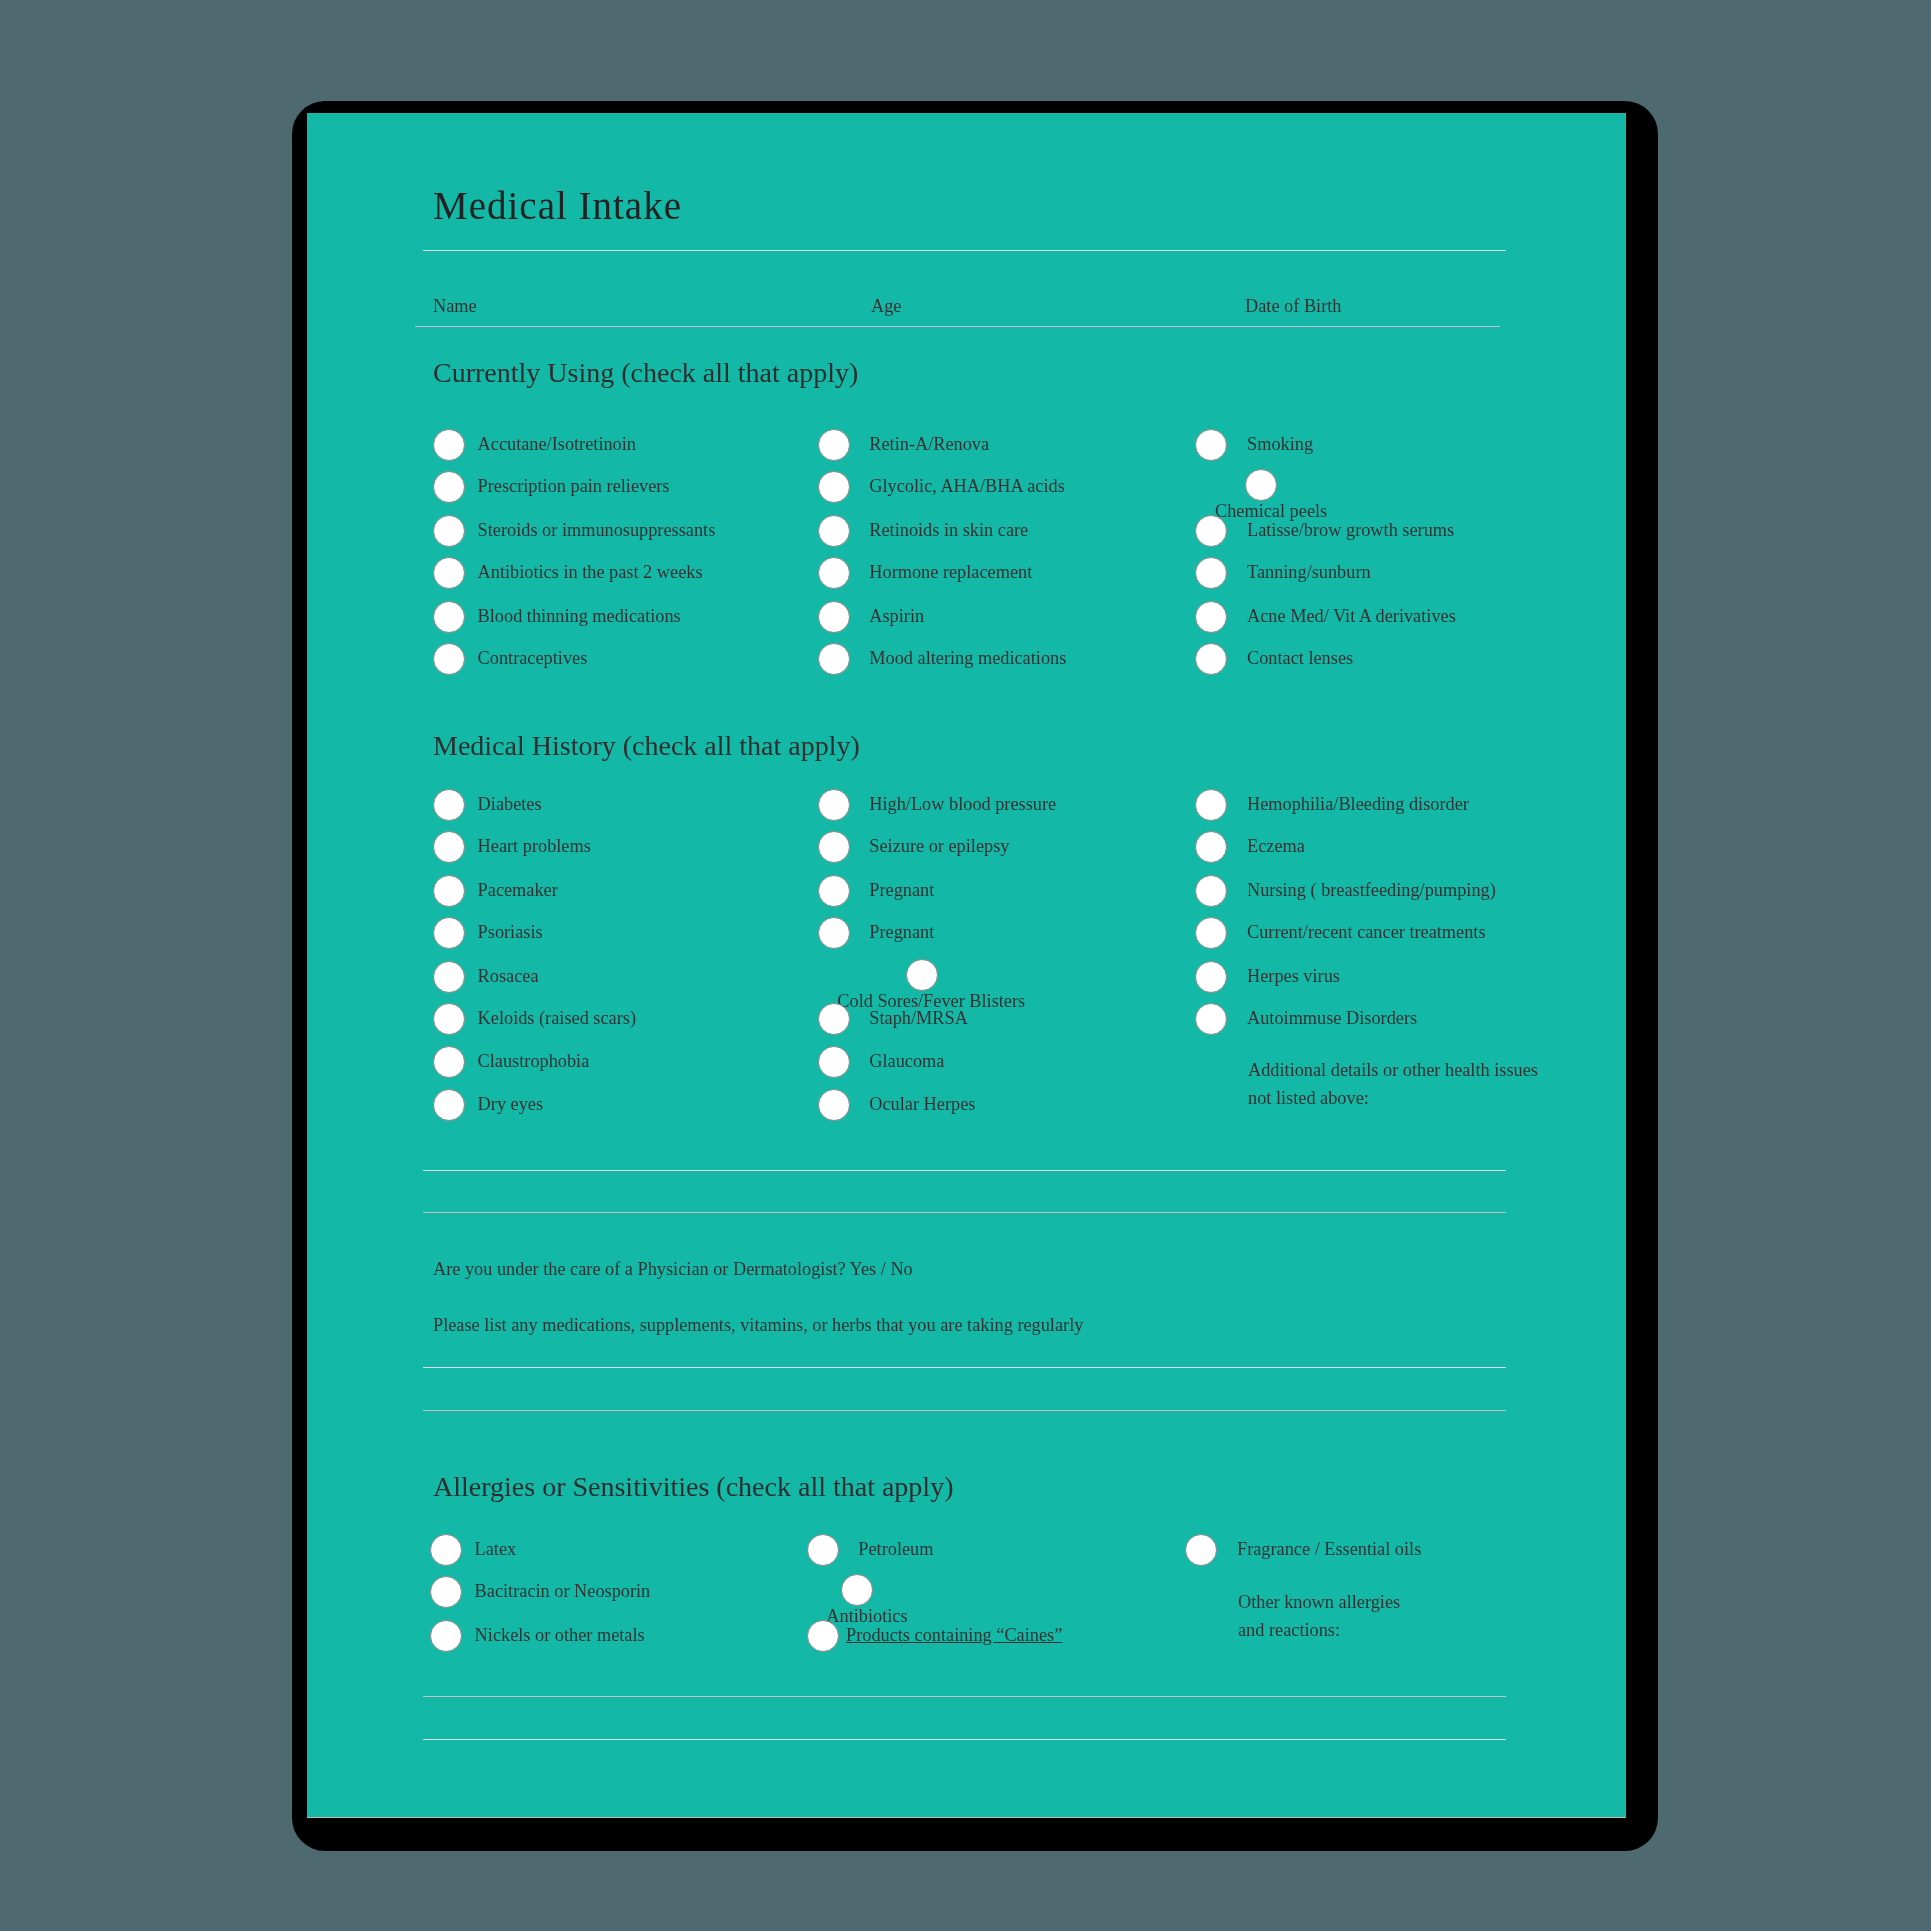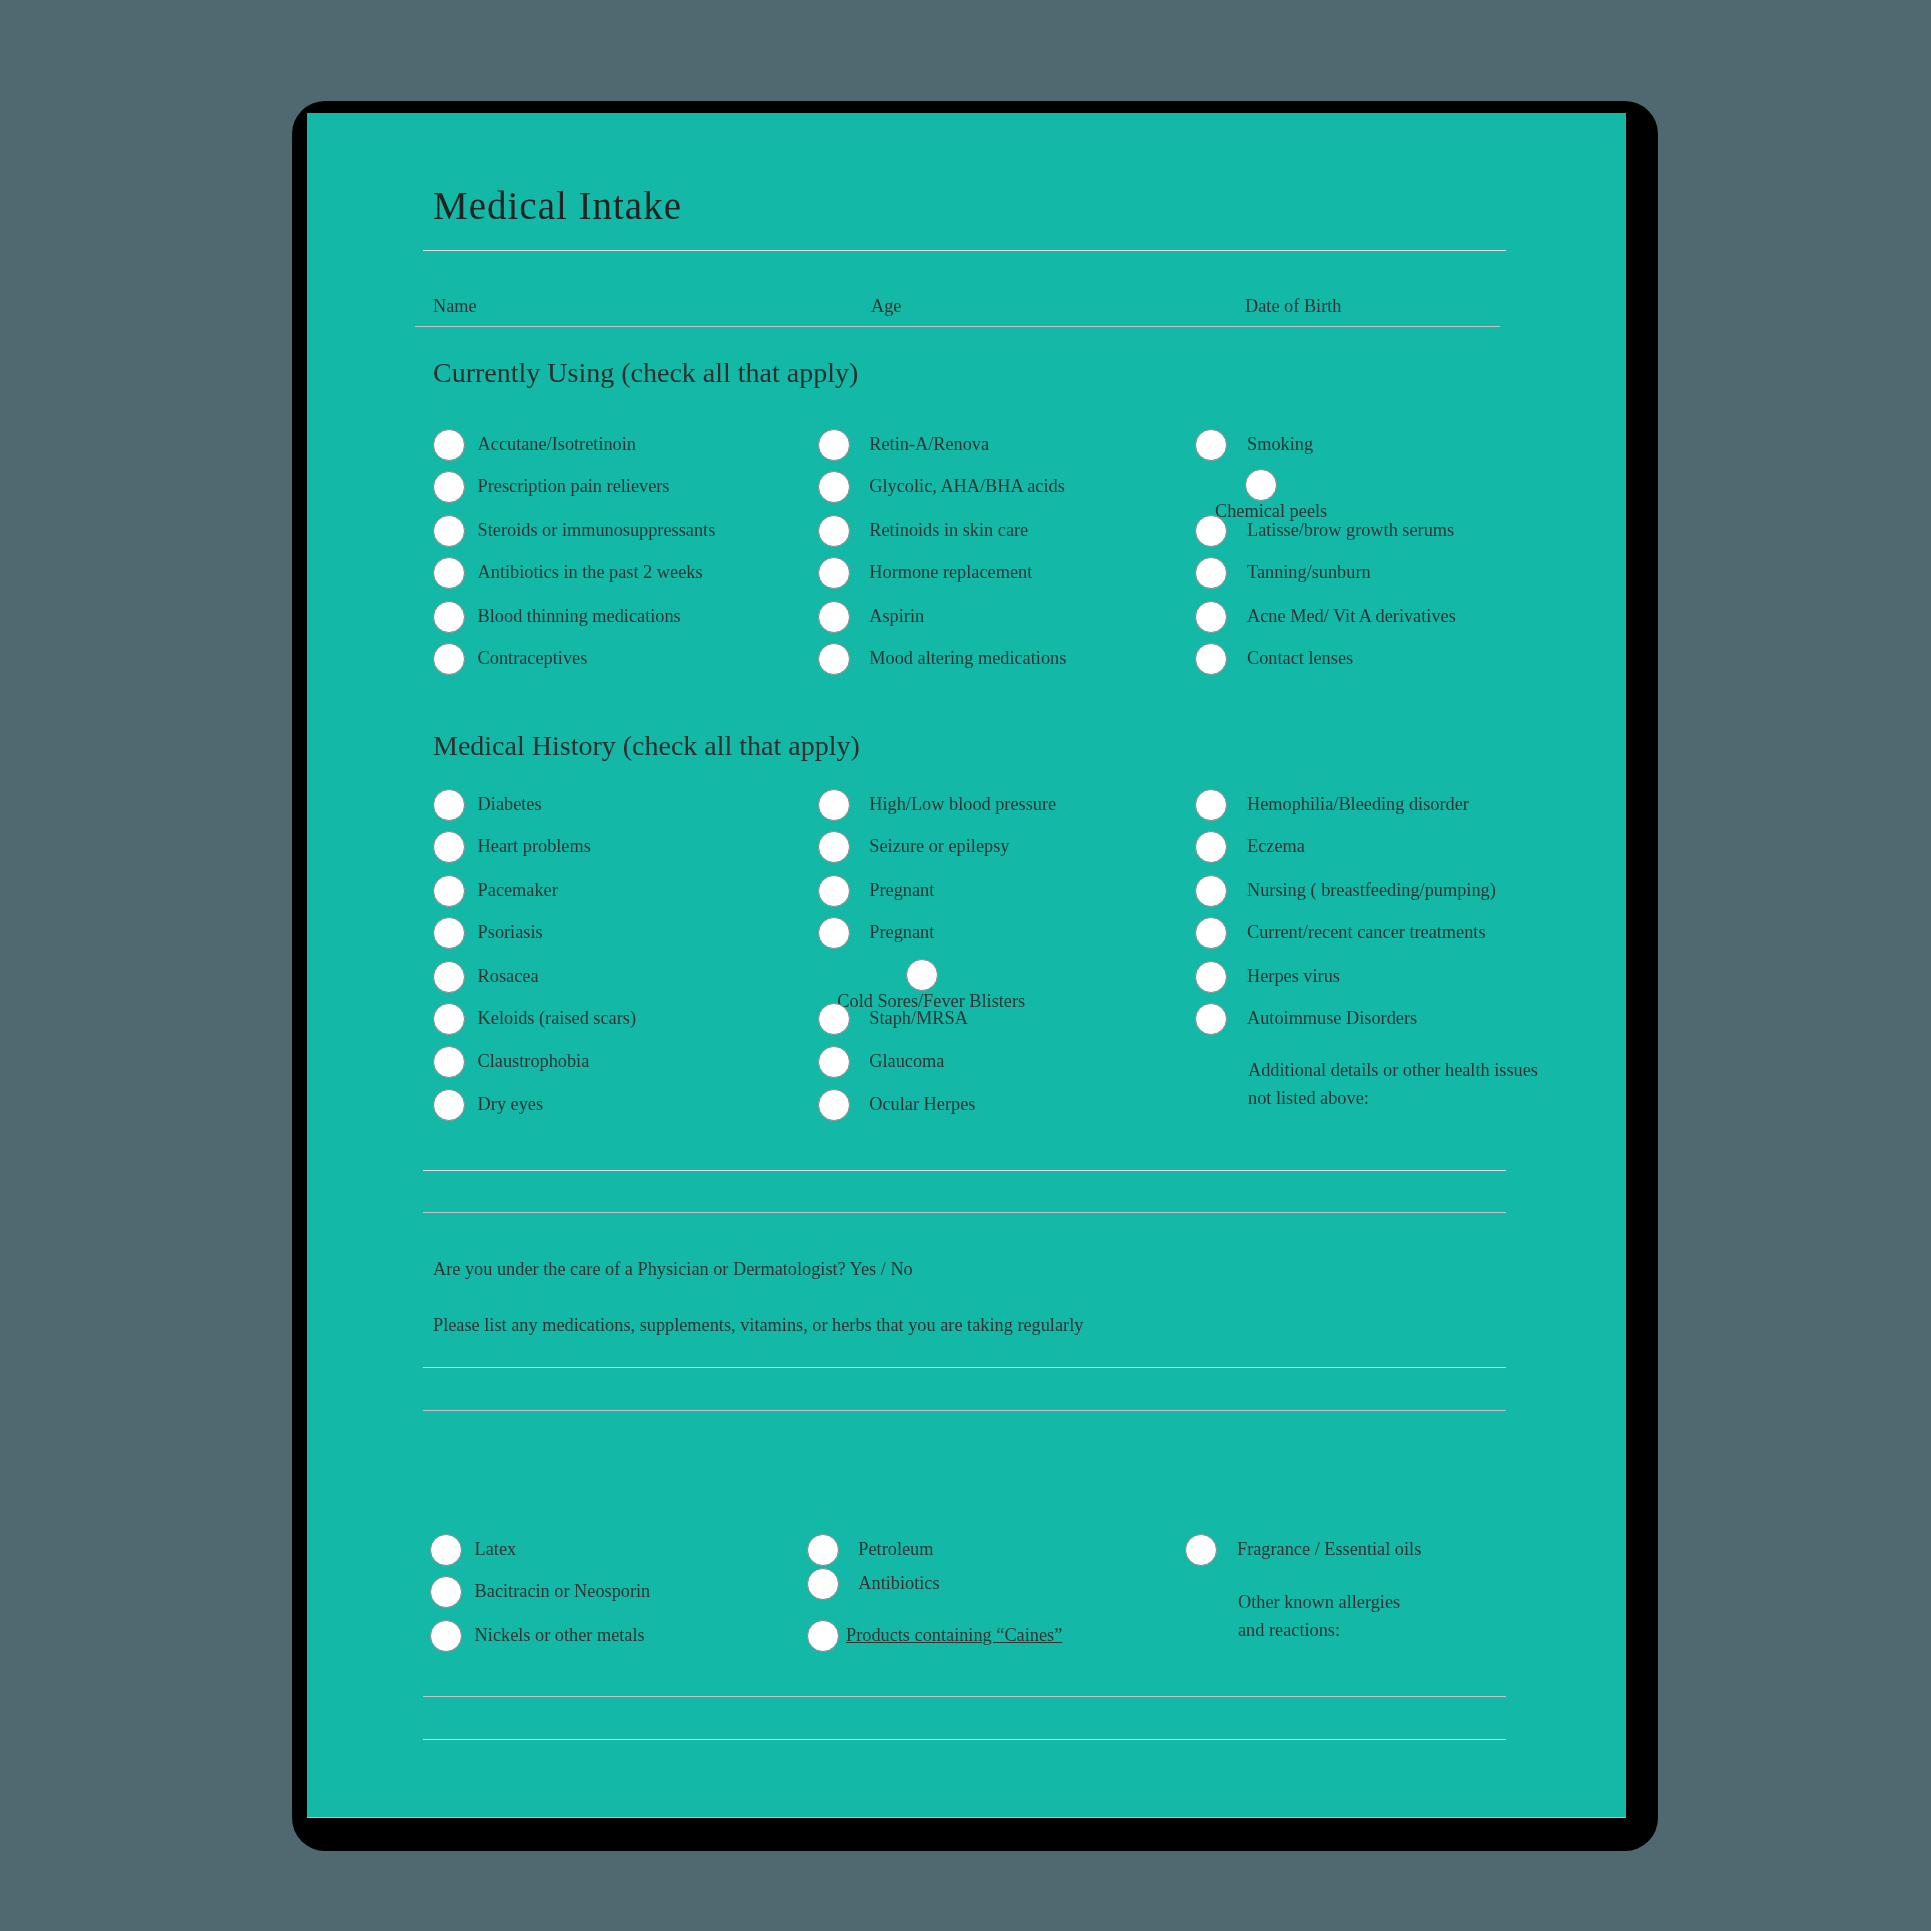--- a/index.html
+++ b/index.html
@@ -324,20 +324,21 @@
   <div class="hr dark" style="left:116px; top:1099px; width:1083px;"></div>
 
   <div class="q" style="top:1146px;">Are you under the care of a Physician or Dermatologist?  Yes / No</div>
   <div class="q" style="top:1202px;">Please list any medications, supplements, vitamins, or herbs that you are taking regularly</div>
 
   <input class="line-input" style="top: 1254px;">
   <div class="hr" style="left:116px; top:1254px; width:1083px;"></div>
   <input class="line-input" style="top: 1297px;">
   <div class="hr dark" style="left:116px; top:1297px; width:1083px;"></div>
 
+  <h2 class="section-title" style="top:1358px;">Allergies or Sensitivities (check all that apply)</h2>
 
   <div class="col" style="left:123px; top:1419px;">
     <div class="opt" style="top:0px;">
         <span class="circle"></span>
         <span class="opt-label">Latex</span>
       </div>
     <div class="opt" style="top:42px;">
         <span class="circle"></span>
         <span class="opt-label">Bacitracin or Neosporin</span>
       </div>
@@ -345,21 +346,21 @@
         <span class="circle"></span>
         <span class="opt-label">Nickels or other metals</span>
       </div>
   </div>
 
   <div class="col" style="left:500px; top:1419px;">
     <div class="opt" style="top:0px;">
         <span class="circle"></span>
         <span class="opt-label" style="margin-left:19.3px;">Petroleum</span>
       </div>
-    <div class="opt" style="top:34px;">
+    <div class="opt" style="top:42px;flex-direction:column;">
         <span class="circle"></span>
         <span class="opt-label" style="margin-left:19.3px;">Antibiotics</span>
       </div>
     <div class="opt" style="top:86px;">
         <span class="circle"></span>
         <span class="opt-label" style="margin-left:7px;text-decoration:underline;">Products containing “Caines”</span>
       </div>
   </div>
 
   <div class="col" style="left:878px; top:1419px;">

